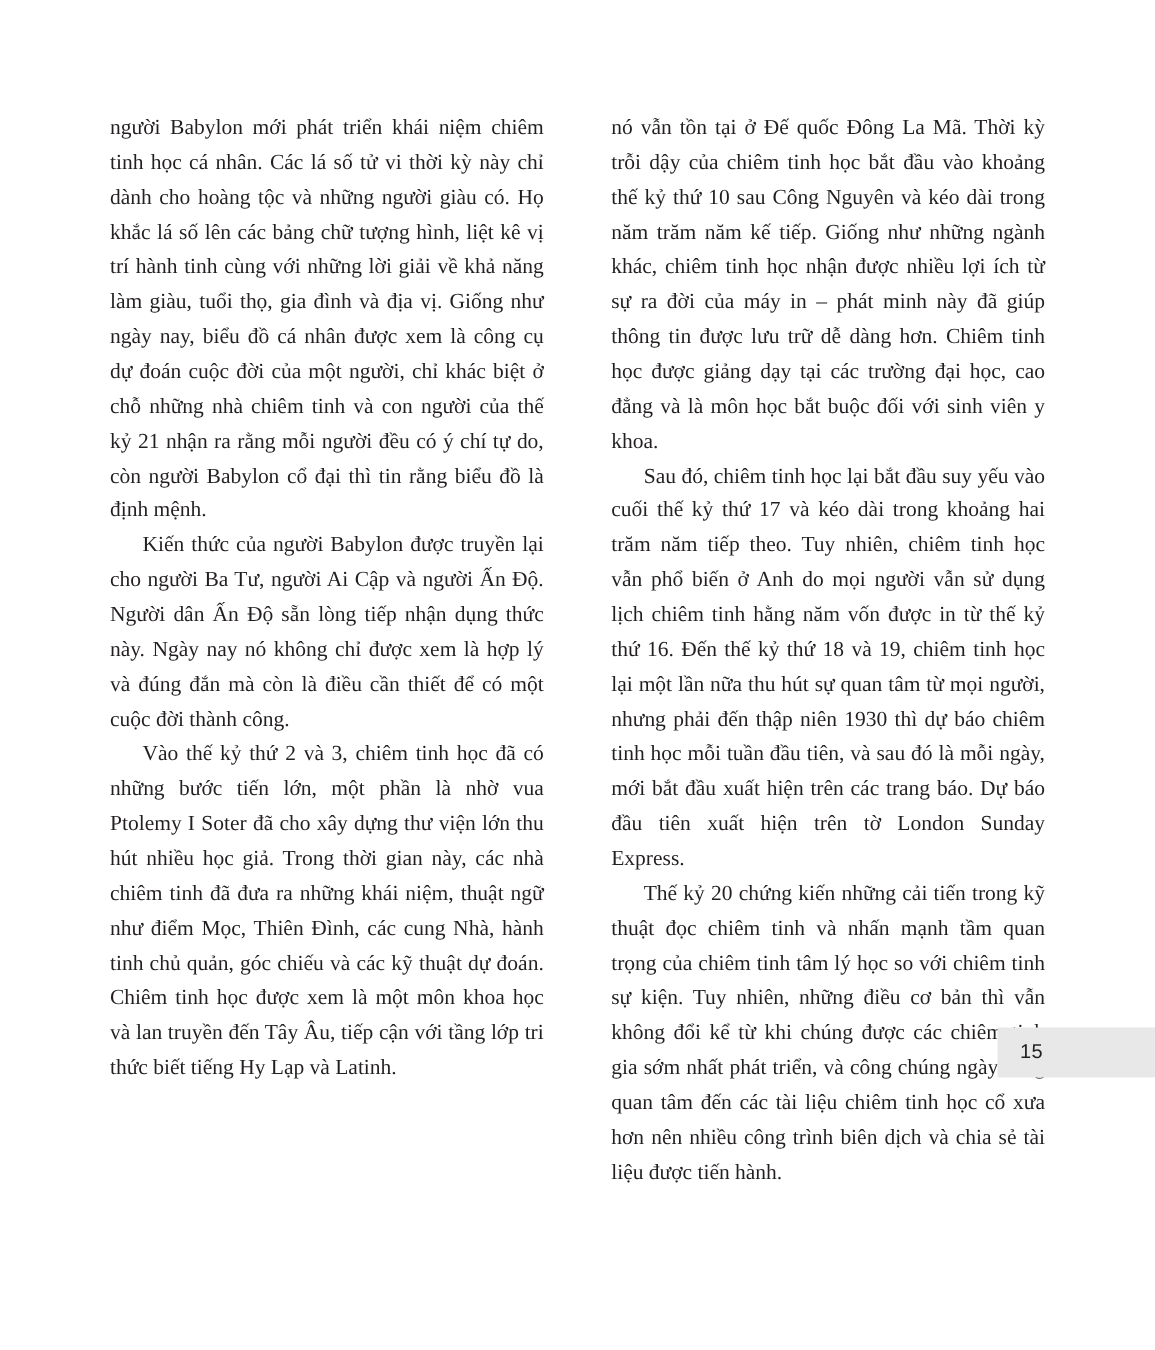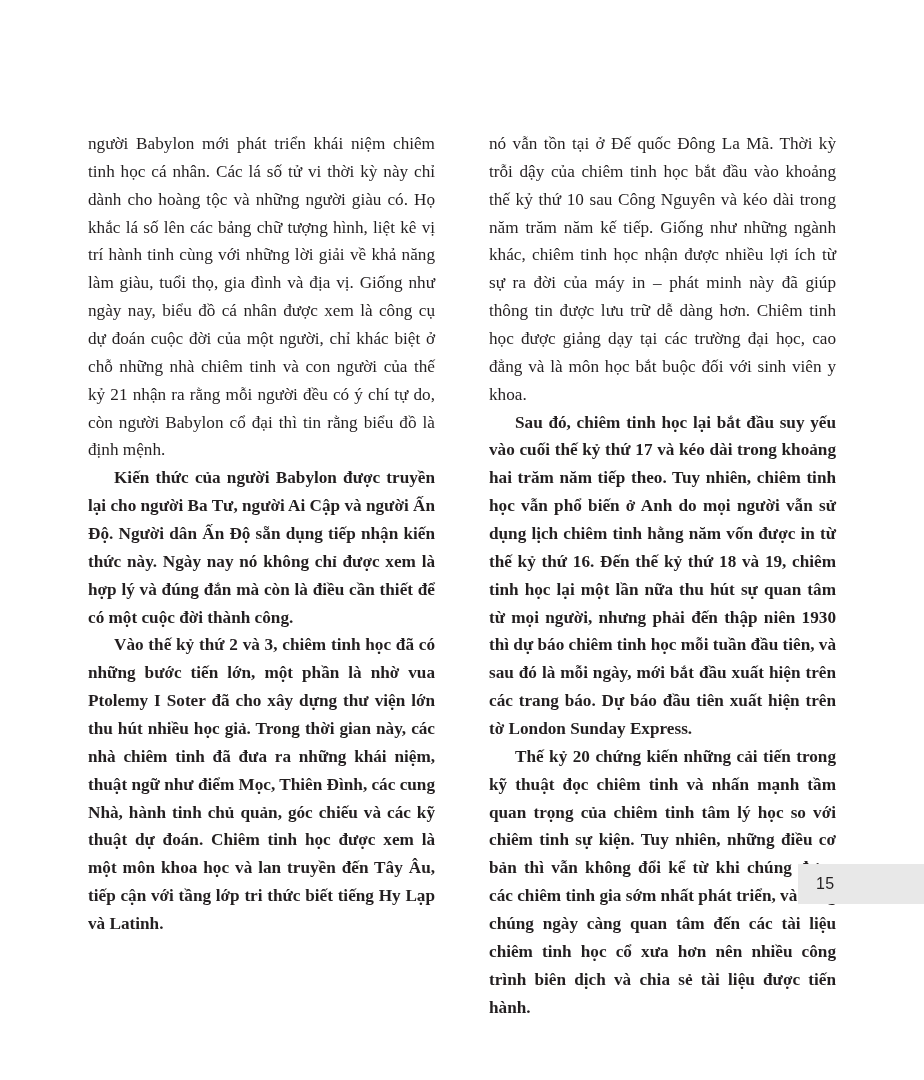--- a/index.html
+++ b/index.html
@@ -15,21 +15,20 @@
     color: #231f20;
     overflow: hidden;
   }
   .page {
     position: absolute;
     left: 0;
     top: 0;
     width: 924px;
     height: 919px;
     background: #ffffff;
-    margin-top: 42px;
   }
   .columns {
     position: absolute;
     left: 88px;
     top: 88px;
     width: 748px;
     display: flex;
     gap: 54px;
   }
   .column {
@@ -42,21 +41,20 @@
     text-align: justify;
     text-justify: inter-word;
     hyphens: none;
     color: #231f20;
   }
   p + p {
     margin-top: 0;
   }
   p.indent {
     text-indent: 26px;
-    font-weight: bold;
   }
   .page-number-box {
     position: absolute;
     right: 0;
     bottom: 57px;
     width: 126px;
     height: 40px;
     background: #e8e8e8;
     display: flex;
     align-items: center;
@@ -73,21 +71,21 @@
 </style>
 </head>
 <body>
 
 <div class="page">
 
   <div class="columns">
 
     <div class="column">
       <p>người Babylon mới phát triển khái niệm chiêm tinh học cá nhân. Các lá số tử vi thời kỳ này chỉ dành cho hoàng tộc và những người giàu có. Họ khắc lá số lên các bảng chữ tượng hình, liệt kê vị trí hành tinh cùng với những lời giải về khả năng làm giàu, tuổi thọ, gia đình và địa vị. Giống như ngày nay, biểu đồ cá nhân được xem là công cụ dự đoán cuộc đời của một người, chỉ khác biệt ở chỗ những nhà chiêm tinh và con người của thế kỷ 21 nhận ra rằng mỗi người đều có ý chí tự do, còn người Babylon cổ đại thì tin rằng biểu đồ là định mệnh.</p>
-      <p class="indent">Kiến thức của người Babylon được truyền lại cho người Ba Tư, người Ai Cập và người Ấn Độ. Người dân Ấn Độ sẵn dụng tiếp nhận kiến thức này. Ngày nay nó không chỉ được xem là hợp lý và đúng đắn mà còn là điều cần thiết để có một cuộc đời thành công.</p>
+      <p class="indent">Kiến thức của người Babylon được truyền lại cho người Ba Tư, người Ai Cập và người Ấn Độ. Người dân Ấn Độ sẵn lòng tiếp nhận dụng thức này. Ngày nay nó không chỉ được xem là hợp lý và đúng đắn mà còn là điều cần thiết để có một cuộc đời thành công.</p>
       <p class="indent">Vào thế kỷ thứ 2 và 3, chiêm tinh học đã có những bước tiến lớn, một phần là nhờ vua Ptolemy I Soter đã cho xây dựng thư viện lớn thu hút nhiều học giả. Trong thời gian này, các nhà chiêm tinh đã đưa ra những khái niệm, thuật ngữ như điểm Mọc, Thiên Đình, các cung Nhà, hành tinh chủ quản, góc chiếu và các kỹ thuật dự đoán. Chiêm tinh học được xem là một môn khoa học và lan truyền đến Tây Âu, tiếp cận với tầng lớp tri thức biết tiếng Hy Lạp và Latinh.</p>
     </div>
 
     <div class="column">
       <p>nó vẫn tồn tại ở Đế quốc Đông La Mã. Thời kỳ trỗi dậy của chiêm tinh học bắt đầu vào khoảng thế kỷ thứ 10 sau Công Nguyên và kéo dài trong năm trăm năm kế tiếp. Giống như những ngành khác, chiêm tinh học nhận được nhiều lợi ích từ sự ra đời của máy in – phát minh này đã giúp thông tin được lưu trữ dễ dàng hơn. Chiêm tinh học được giảng dạy tại các trường đại học, cao đẳng và là môn học bắt buộc đối với sinh viên y khoa.</p>
       <p class="indent">Sau đó, chiêm tinh học lại bắt đầu suy yếu vào cuối thế kỷ thứ 17 và kéo dài trong khoảng hai trăm năm tiếp theo. Tuy nhiên, chiêm tinh học vẫn phổ biến ở Anh do mọi người vẫn sử dụng lịch chiêm tinh hằng năm vốn được in từ thế kỷ thứ 16. Đến thế kỷ thứ 18 và 19, chiêm tinh học lại một lần nữa thu hút sự quan tâm từ mọi người, nhưng phải đến thập niên 1930 thì dự báo chiêm tinh học mỗi tuần đầu tiên, và sau đó là mỗi ngày, mới bắt đầu xuất hiện trên các trang báo. Dự báo đầu tiên xuất hiện trên tờ London Sunday Express.</p>
       <p class="indent">Thế kỷ 20 chứng kiến những cải tiến trong kỹ thuật đọc chiêm tinh và nhấn mạnh tầm quan trọng của chiêm tinh tâm lý học so với chiêm tinh sự kiện. Tuy nhiên, những điều cơ bản thì vẫn không đổi kể từ khi chúng được các chiêm tinh gia sớm nhất phát triển, và công chúng ngày càng quan tâm đến các tài liệu chiêm tinh học cổ xưa hơn nên nhiều công trình biên dịch và chia sẻ tài liệu được tiến hành.</p>
     </div>
 
   </div>

